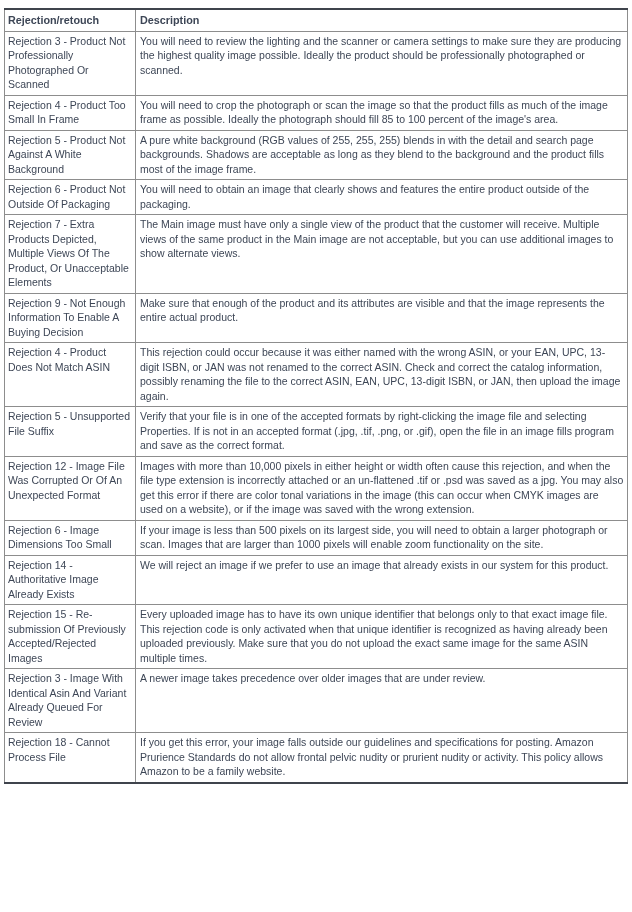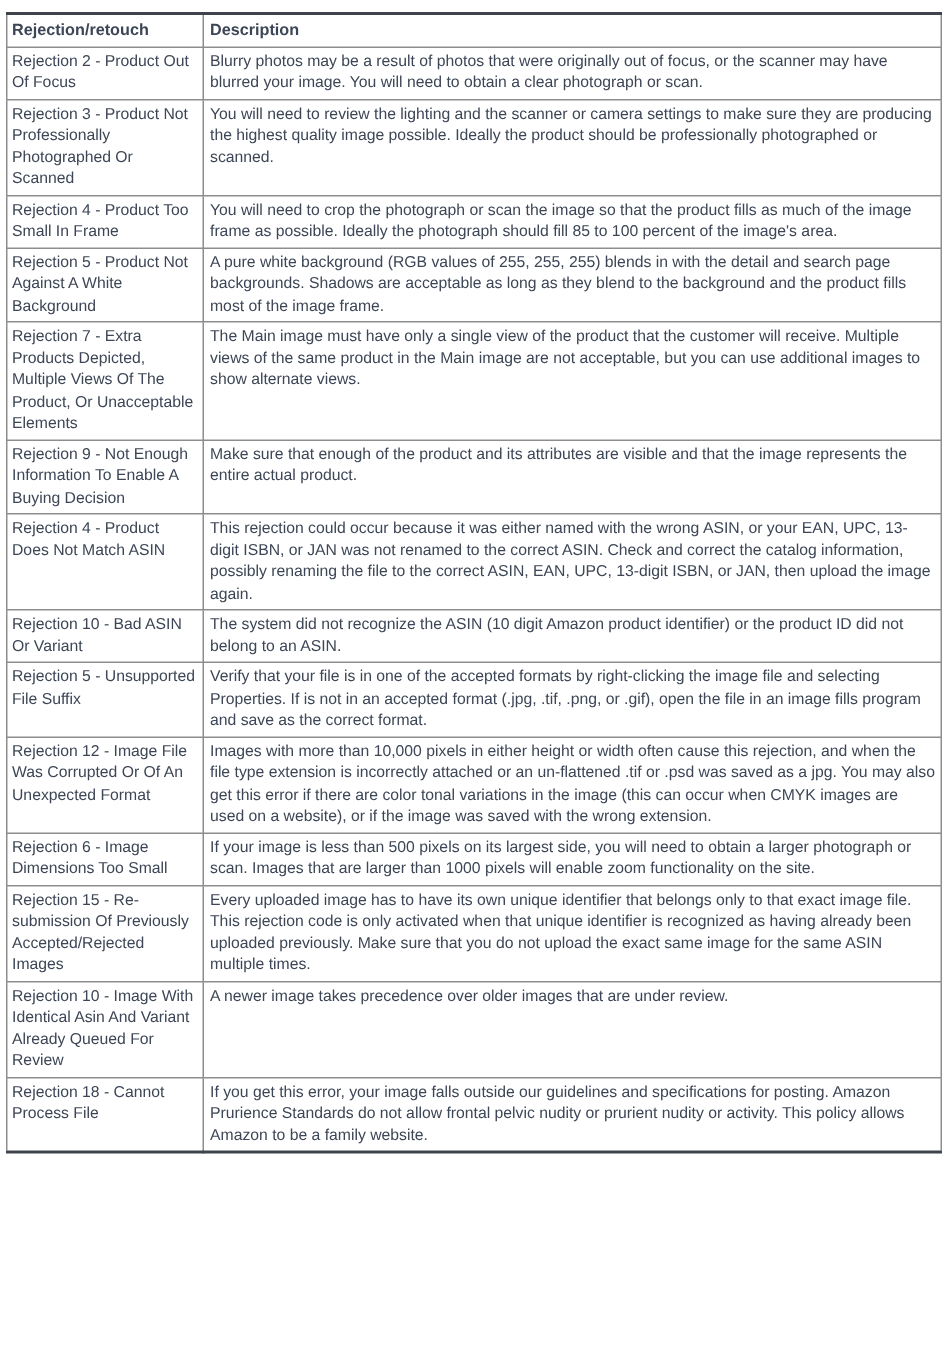--- a/index.html
+++ b/index.html
@@ -65,69 +65,69 @@
       <col class="col-description">
     </colgroup>
     <thead>
       <tr data-name="table-header-row">
         <th data-name="column-header-rejection">Rejection/retouch</th>
         <th data-name="column-header-description">Description</th>
       </tr>
     </thead>
     <tbody data-name="table-body">
         <tr data-name="table-row">
-          <td data-name="rejection-label">Rejection 2 - Product Out Of Focus</td>
-          <td data-name="rejection-description">Blurry photos may be a result of photos that were originally out of focus, or the scanner may have blurred your image. You will need to obtain a clear photograph or scan.</td>
-        </tr>
-        <tr data-name="table-row">
           <td data-name="rejection-label">Rejection 3 - Product Not Professionally Photographed Or Scanned</td>
           <td data-name="rejection-description">You will need to review the lighting and the scanner or camera settings to make sure they are producing the highest quality image possible. Ideally the product should be professionally photographed or scanned.</td>
         </tr>
         <tr data-name="table-row">
           <td data-name="rejection-label">Rejection 4 - Product Too Small In Frame</td>
           <td data-name="rejection-description">You will need to crop the photograph or scan the image so that the product fills as much of the image frame as possible. Ideally the photograph should fill 85 to 100 percent of the image's area.</td>
         </tr>
         <tr data-name="table-row">
           <td data-name="rejection-label">Rejection 5 - Product Not Against A White Background</td>
           <td data-name="rejection-description">A pure white background (RGB values of 255, 255, 255) blends in with the detail and search page backgrounds. Shadows are acceptable as long as they blend to the background and the product fills most of the image frame.</td>
+        </tr>
+        <tr data-name="table-row">
+          <td data-name="rejection-label">Rejection 6 - Product Not Outside Of Packaging</td>
+          <td data-name="rejection-description">You will need to obtain an image that clearly shows and features the entire product outside of the packaging.</td>
         </tr>
         <tr data-name="table-row">
           <td data-name="rejection-label">Rejection 7 - Extra Products Depicted, Multiple Views Of The Product, Or Unacceptable Elements</td>
           <td data-name="rejection-description">The Main image must have only a single view of the product that the customer will receive. Multiple views of the same product in the Main image are not acceptable, but you can use additional images to show alternate views.</td>
         </tr>
         <tr data-name="table-row">
           <td data-name="rejection-label">Rejection 9 - Not Enough Information To Enable A Buying Decision</td>
           <td data-name="rejection-description">Make sure that enough of the product and its attributes are visible and that the image represents the entire actual product.</td>
         </tr>
         <tr data-name="table-row">
           <td data-name="rejection-label">Rejection 4 - Product Does Not Match ASIN</td>
           <td data-name="rejection-description">This rejection could occur because it was either named with the wrong ASIN, or your EAN, UPC, 13-digit ISBN, or JAN was not renamed to the correct ASIN. Check and correct the catalog information, possibly renaming the file to the correct ASIN, EAN, UPC, 13-digit ISBN, or JAN, then upload the image again.</td>
         </tr>
         <tr data-name="table-row">
-          <td data-name="rejection-label">Rejection 10 - Bad ASIN Or Variant</td>
-          <td data-name="rejection-description">The system did not recognize the ASIN (10 digit Amazon product identifier) or the product ID did not belong to an ASIN.</td>
-        </tr>
-        <tr data-name="table-row">
           <td data-name="rejection-label">Rejection 5 - Unsupported File Suffix</td>
           <td data-name="rejection-description">Verify that your file is in one of the accepted formats by right-clicking the image file and selecting Properties. If is not in an accepted format (.jpg, .tif, .png, or .gif), open the file in an image fills program and save as the correct format.</td>
         </tr>
         <tr data-name="table-row">
           <td data-name="rejection-label">Rejection 12 - Image File Was Corrupted Or Of An Unexpected Format</td>
           <td data-name="rejection-description">Images with more than 10,000 pixels in either height or width often cause this rejection, and when the file type extension is incorrectly attached or an un-flattened .tif or .psd was saved as a jpg. You may also get this error if there are color tonal variations in the image (this can occur when CMYK images are used on a website), or if the image was saved with the wrong extension.</td>
         </tr>
         <tr data-name="table-row">
           <td data-name="rejection-label">Rejection 6 - Image Dimensions Too Small</td>
           <td data-name="rejection-description">If your image is less than 500 pixels on its largest side, you will need to obtain a larger photograph or scan. Images that are larger than 1000 pixels will enable zoom functionality on the site.</td>
         </tr>
         <tr data-name="table-row">
+          <td data-name="rejection-label">Rejection 14 - Authoritative Image Already Exists</td>
+          <td data-name="rejection-description">We will reject an image if we prefer to use an image that already exists in our system for this product.</td>
+        </tr>
+        <tr data-name="table-row">
           <td data-name="rejection-label">Rejection 15 - Re-submission Of Previously Accepted/Rejected Images</td>
           <td data-name="rejection-description">Every uploaded image has to have its own unique identifier that belongs only to that exact image file. This rejection code is only activated when that unique identifier is recognized as having already been uploaded previously. Make sure that you do not upload the exact same image for the same ASIN multiple times.</td>
         </tr>
         <tr data-name="table-row">
-          <td data-name="rejection-label">Rejection 10 - Image With Identical Asin And Variant Already Queued For Review</td>
+          <td data-name="rejection-label">Rejection 3 - Image With Identical Asin And Variant Already Queued For Review</td>
           <td data-name="rejection-description">A newer image takes precedence over older images that are under review.</td>
         </tr>
         <tr data-name="table-row">
           <td data-name="rejection-label">Rejection 18 - Cannot Process File</td>
           <td data-name="rejection-description">If you get this error, your image falls outside our guidelines and specifications for posting. Amazon Prurience Standards do not allow frontal pelvic nudity or prurient nudity or activity. This policy allows Amazon to be a family website.</td>
         </tr>
       </tbody>
   </table>
 </div>
 

